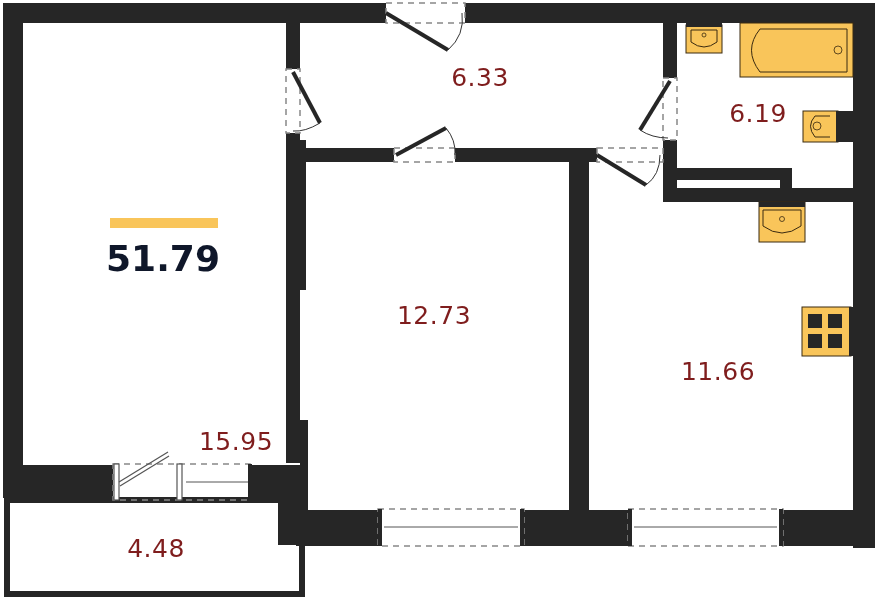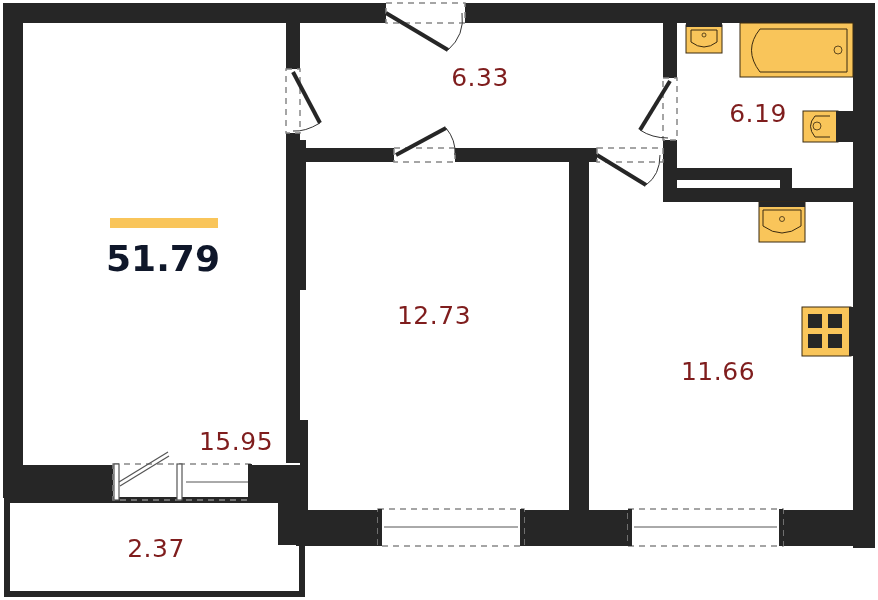--- a/index.html
+++ b/index.html
@@ -134,13 +134,13 @@
 </svg>
 
 <div class="total-bar" style="background:#F9C55A;"></div>
 <div class="total">51.79</div>
 
 <div class="label" style="left:236px;top:441px;">15.95</div>
 <div class="label" style="left:480px;top:77px;">6.33</div>
 <div class="label" style="left:758px;top:113px;">6.19</div>
 <div class="label" style="left:434px;top:315px;">12.73</div>
 <div class="label" style="left:718px;top:327px;margin-top:44px;">11.66</div>
-<div class="label" style="left:156px;top:548px;">2.37</div>
+<div class="label" style="left:156px;top:548px;">4.48</div>
 
 </body></html>

